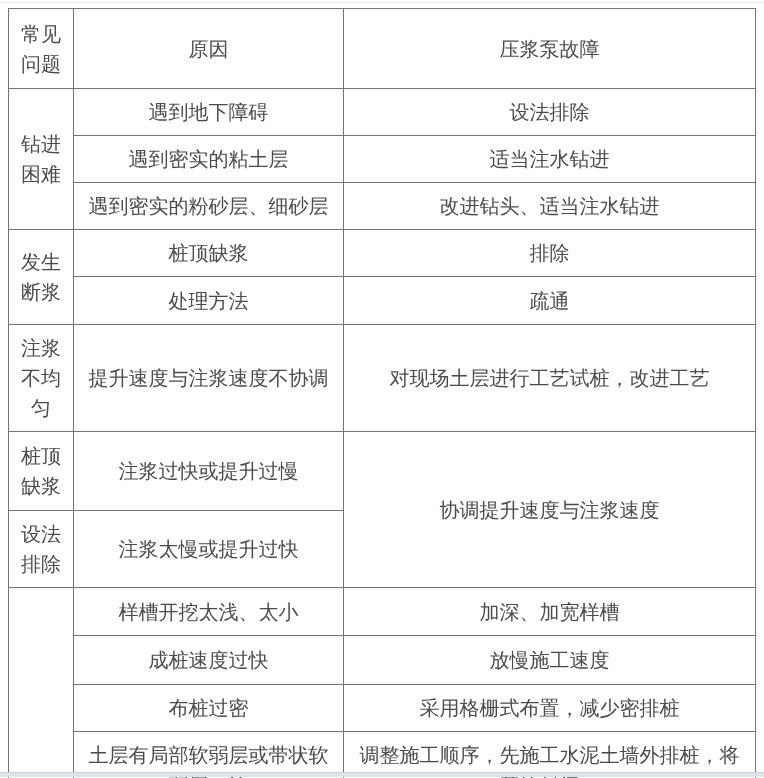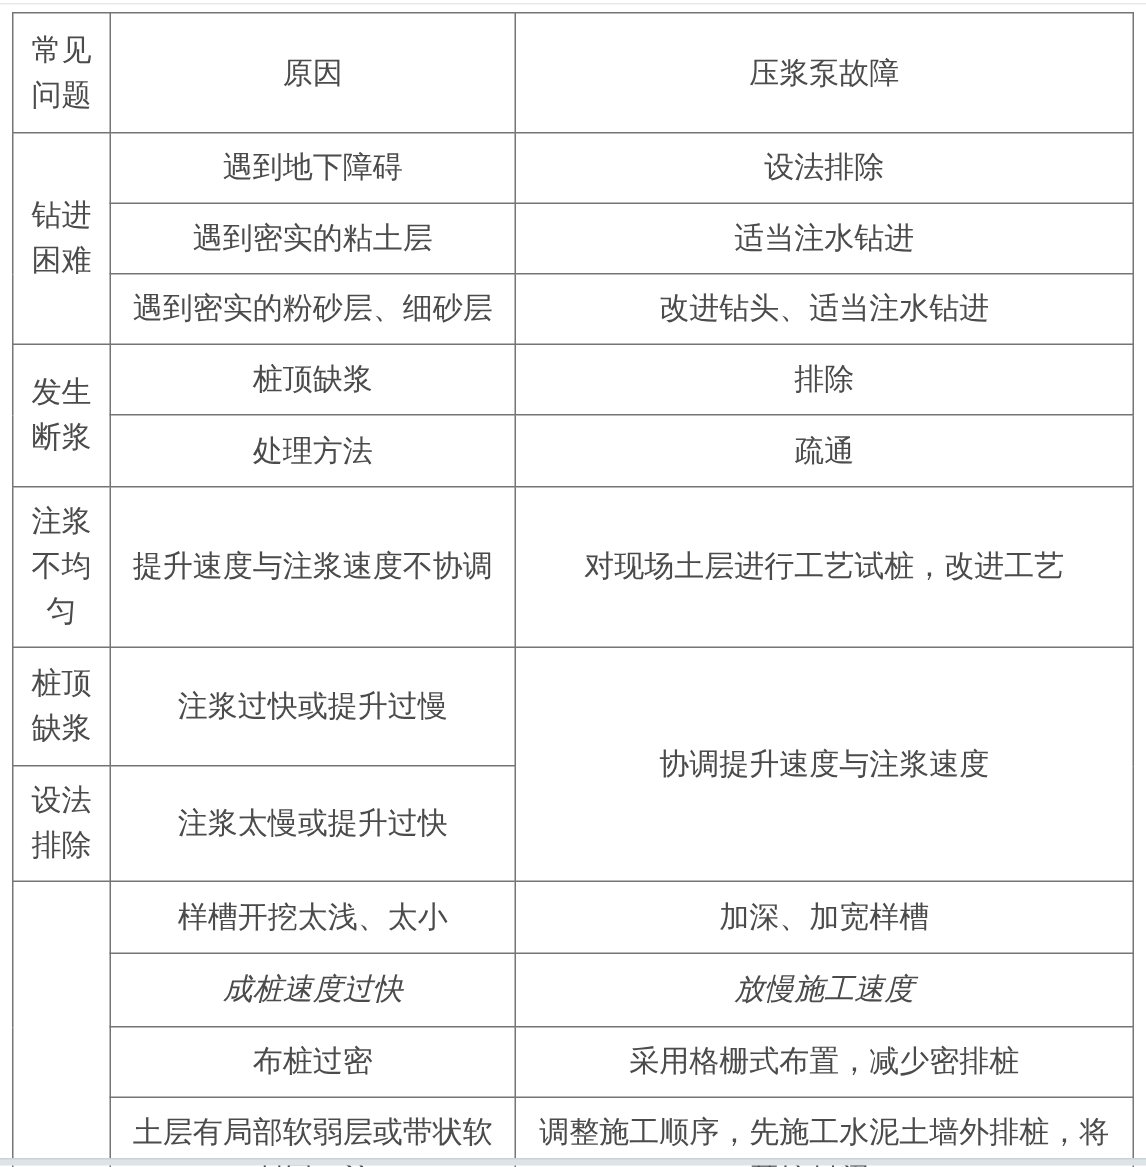--- a/index.html
+++ b/index.html
@@ -113,21 +113,21 @@
       <tr style="height:75px;">
         <td>设法排除</td>
         <td>注浆太慢或提升过快</td>
       </tr>
 
       <tr style="height:48px;">
         <td rowspan="4"></td>
         <td>样槽开挖太浅、太小</td>
         <td>加深、加宽样槽</td>
       </tr>
-      <tr style="height:49px;font-style:italic;">
+      <tr style="height:49px;">
         <td>成桩速度过快</td>
         <td>放慢施工速度</td>
       </tr>
       <tr style="height:46px;">
         <td>布桩过密</td>
         <td>采用格栅式布置，减少密排桩</td>
       </tr>
       <tr style="height:75px;">
         <td>土层有局部软弱层或带状软弱层，注
 浆压力扩散</td>

